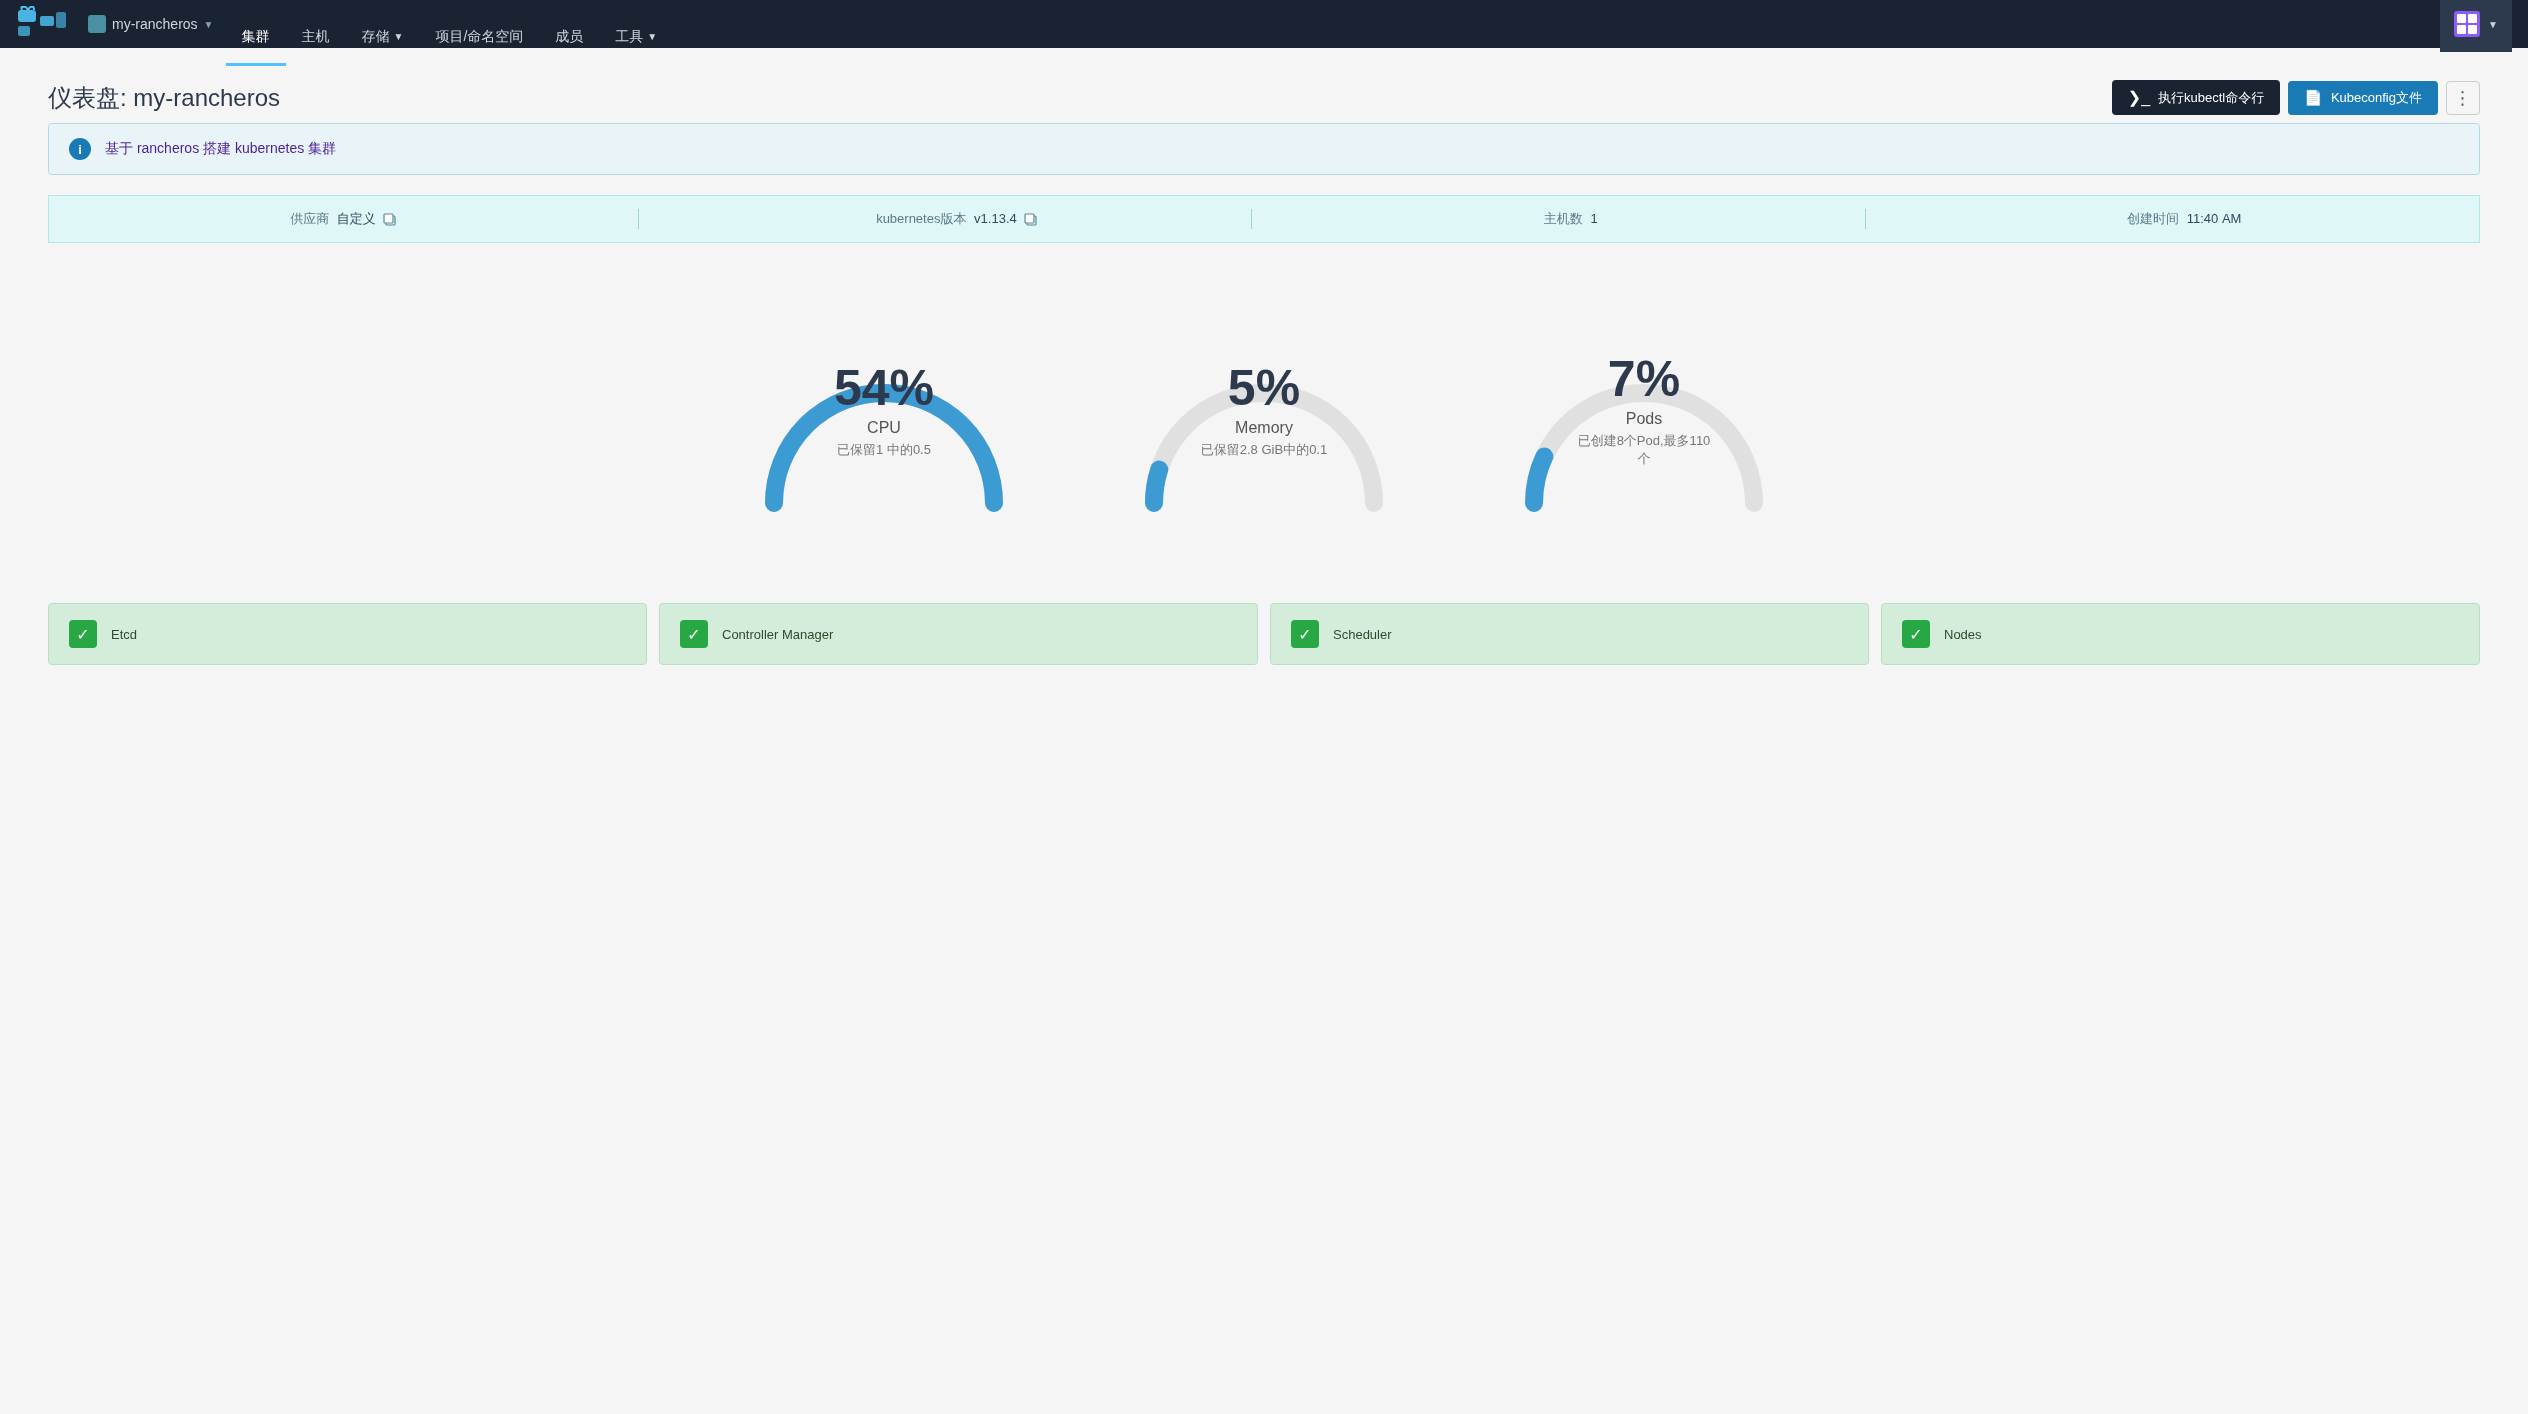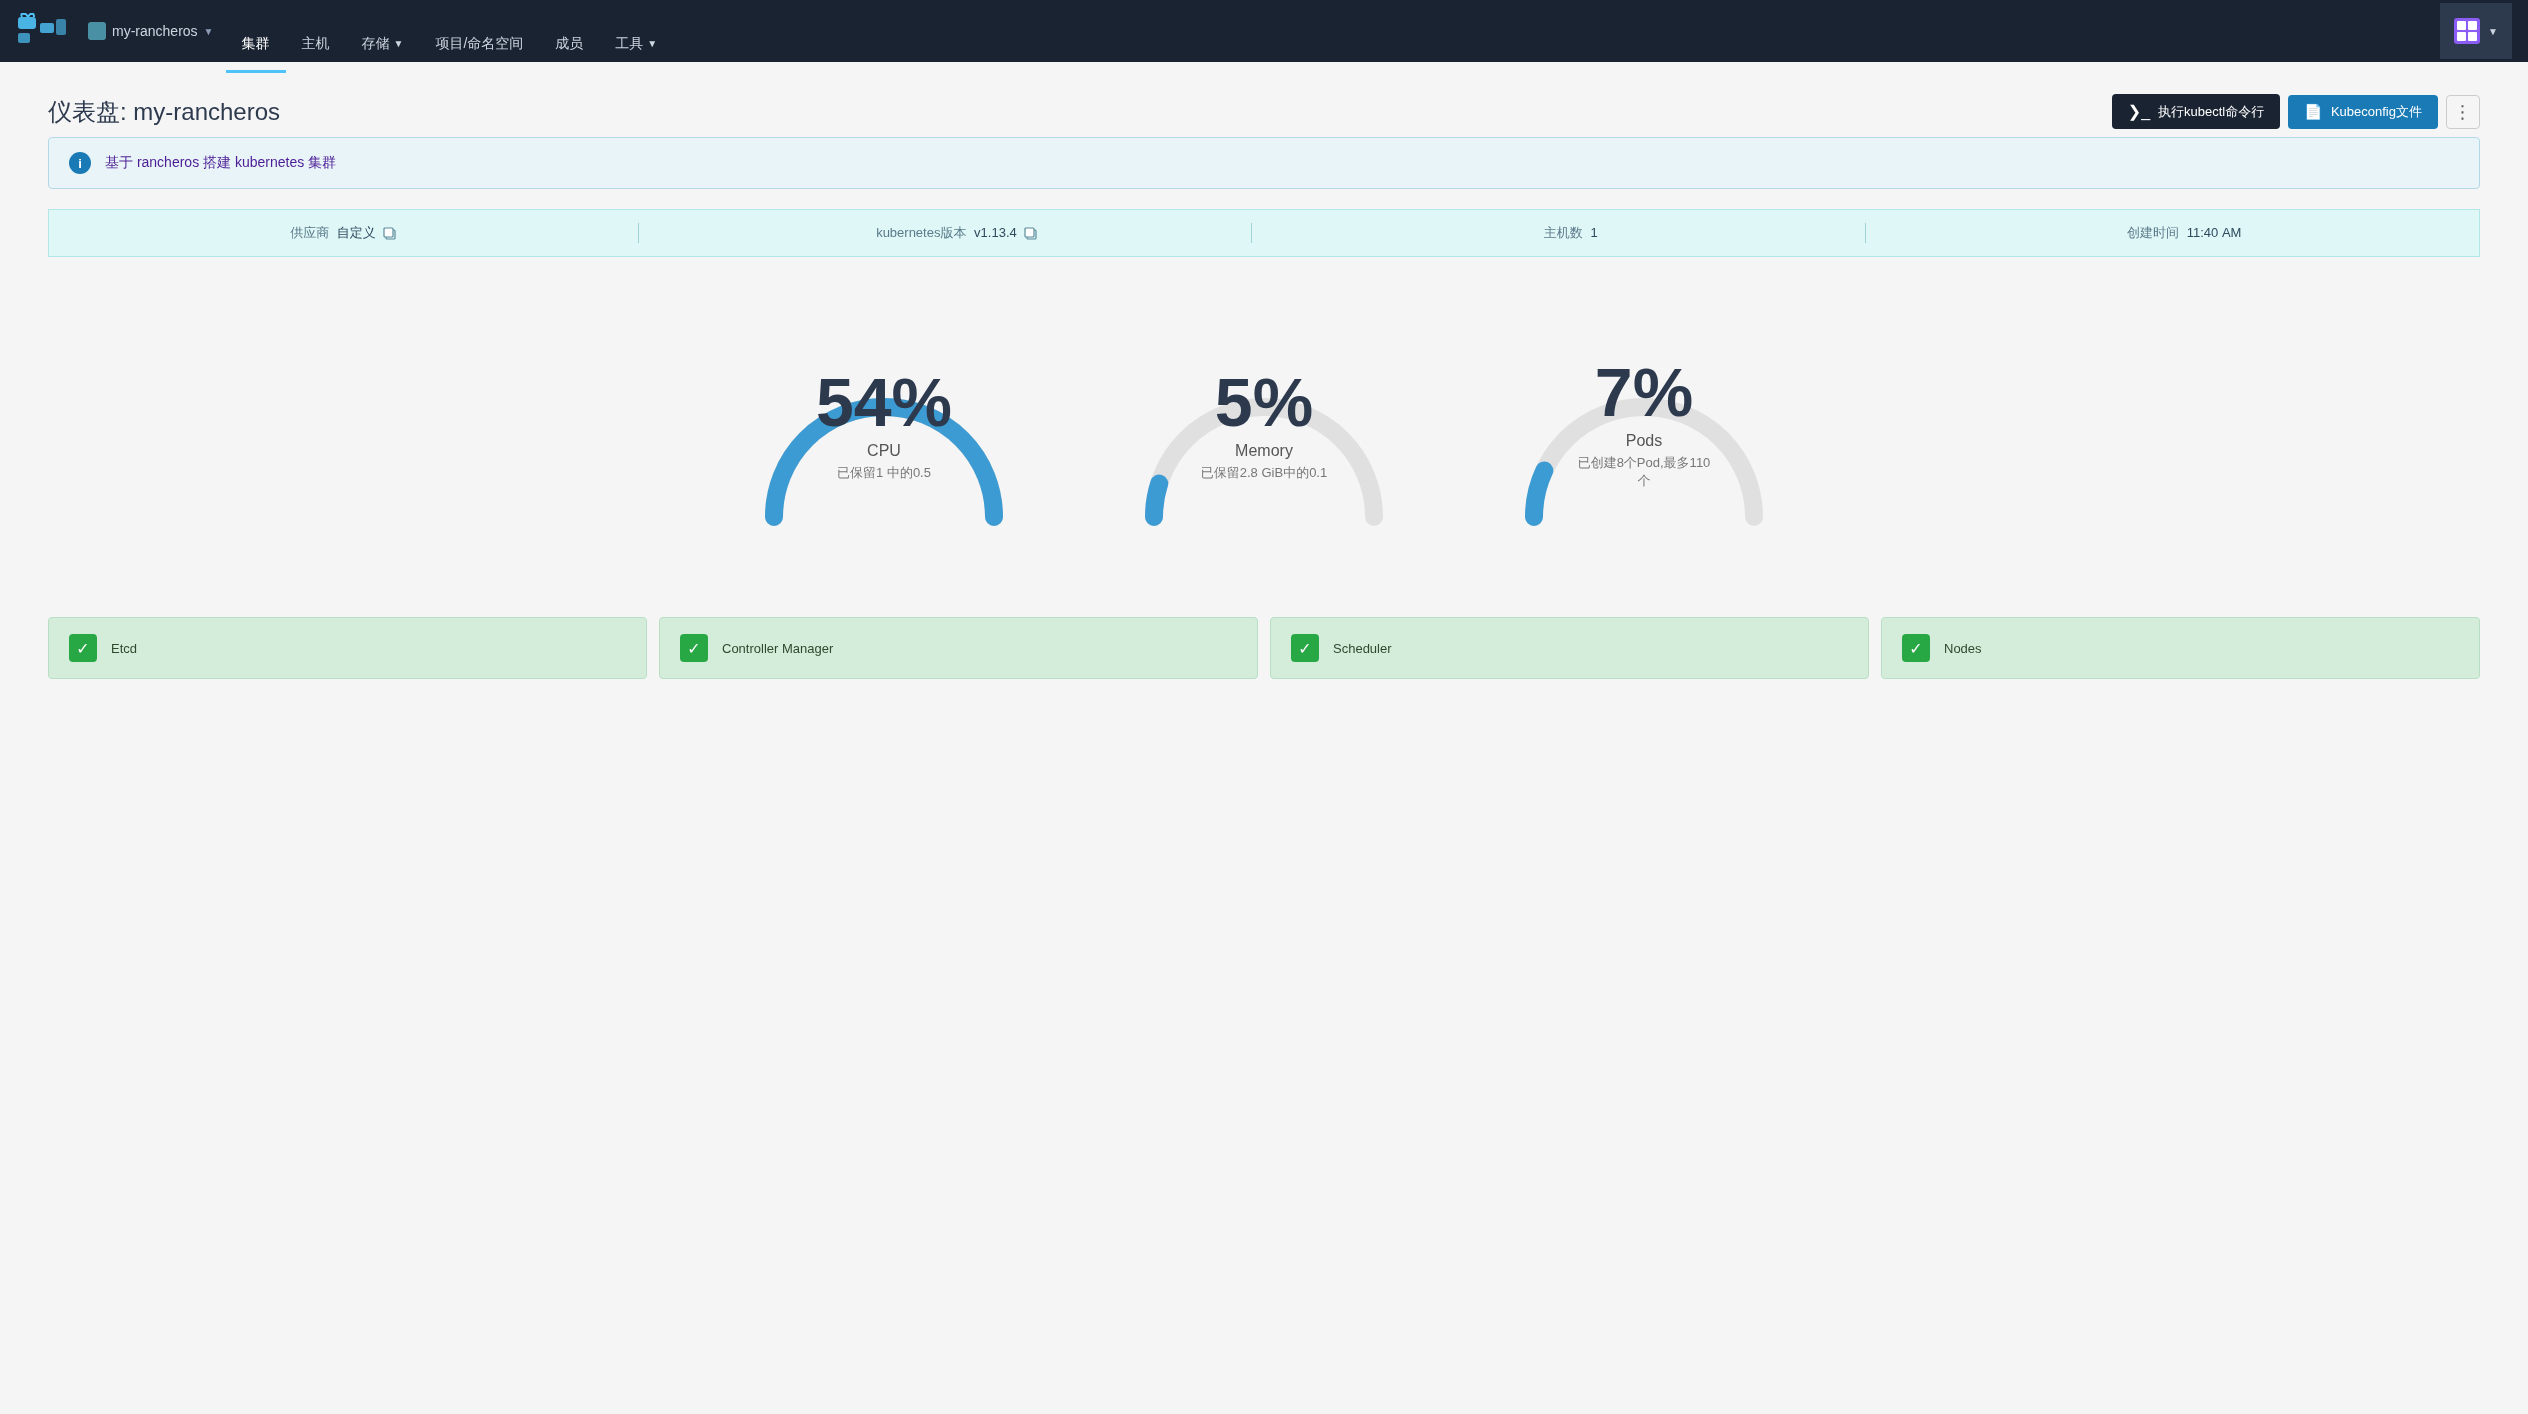--- a/index.html
+++ b/index.html
@@ -1,21 +1,21 @@
 <!DOCTYPE html>
 <html><head>
   <meta charset="utf-8">
   <style>
     * { margin: 0; padding: 0; box-sizing: border-box; }
     body { font-family: -apple-system, BlinkMacSystemFont, 'Segoe UI', sans-serif; background: #f5f5f5; min-height: 100vh; }
 
     
     .navbar {
       background: #1a2332;
-      height: 62px;
+      height: 48px;
       display: flex;
       align-items: center;
       padding: 0 16px;
       gap: 0;
     }
     .navbar-logo {
       display: flex;
       align-items: center;
       margin-right: 8px;
     }
@@ -234,21 +234,21 @@
       height: 220px;
     }
     .gauge-center-text {
       position: absolute;
       top: 50%;
       left: 50%;
       transform: translate(-50%, -52%);
       text-align: center;
     }
     .gauge-percent {
-      font-size: 68px;
+      font-size: 50px;
       font-weight: 700;
       color: #2d3a4e;
       line-height: 1;
     }
     .gauge-label {
       font-size: 16px;
       color: #555;
       margin-top: 6px;
     }
     .gauge-sub {

